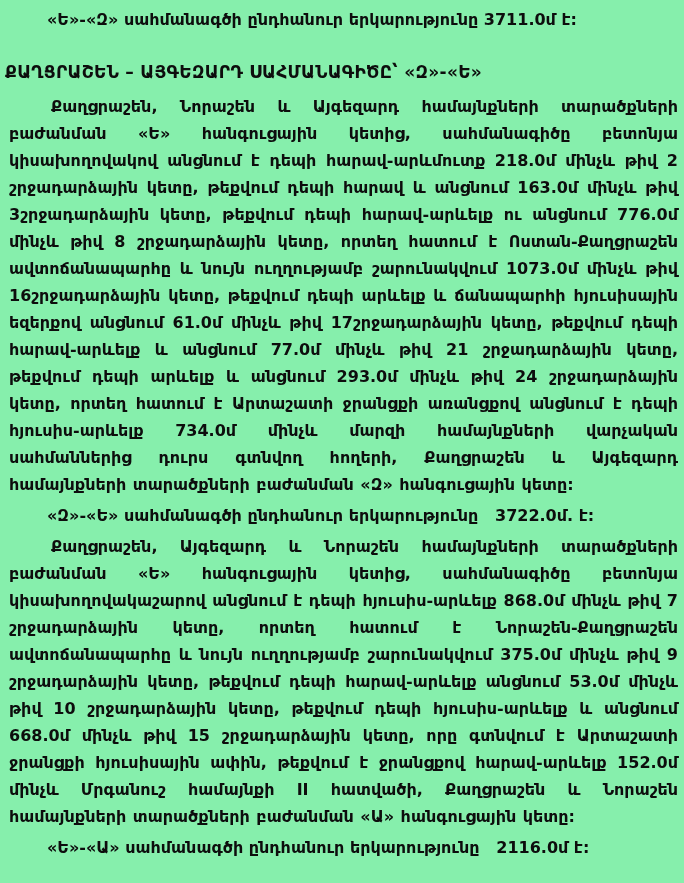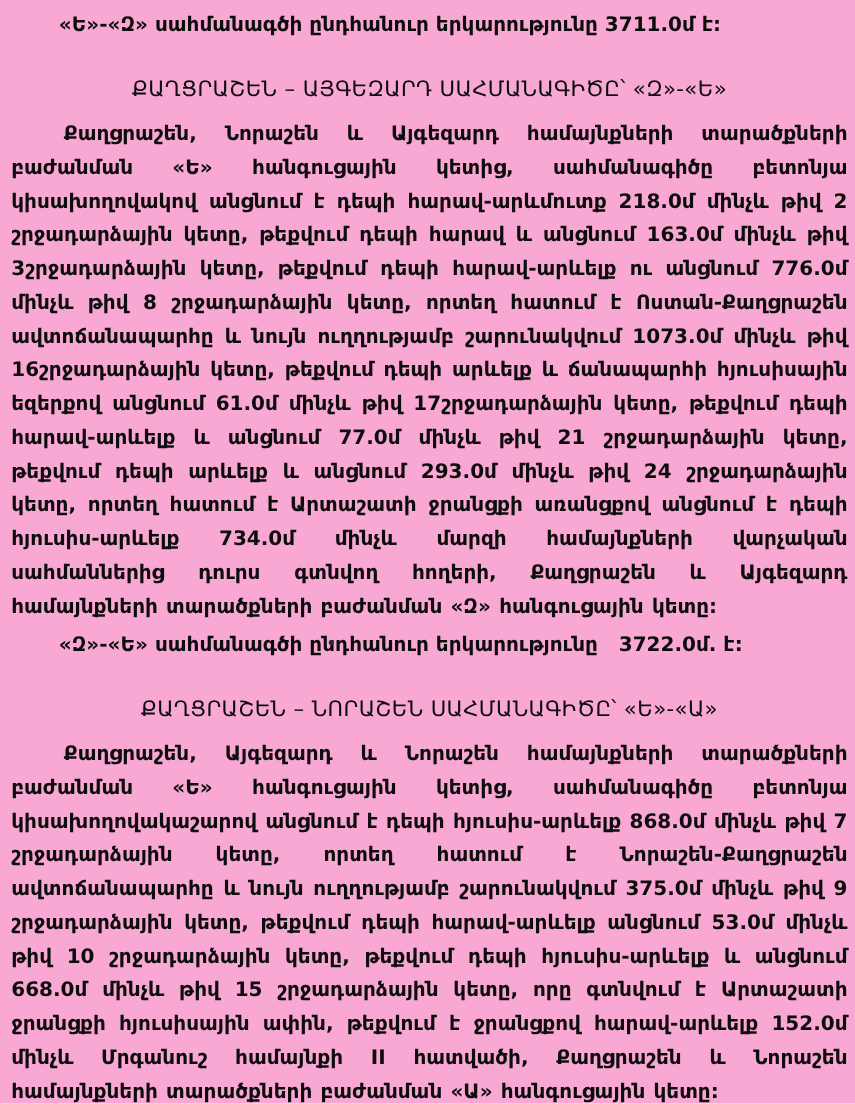--- a/index.html
+++ b/index.html
@@ -5,44 +5,44 @@
   html, body {
     margin: 0;
     padding: 0;
     background: #ffffff;
   }
   .page {
     position: relative;
     width: 684px;
     height: 883px;
     box-sizing: border-box;
-    background: #f9a8d4;
+    background: #86efac;
     color: #0d0d0d;
     font-family: "DejaVu Sans", sans-serif;
     font-weight: bold;
     font-size: 16px;
     line-height: 27px;
     padding: 6px 2px 0 5px;
     overflow: hidden;
     -webkit-font-smoothing: none;
   }
   .intro-line {
     margin: 0;
     text-indent: 42px;
   }
   .section {
     margin: 0;
   }
   .section-heading {
     margin: 26px 0 7px 0;
     font-size: 17px;
     line-height: 27px;
-    text-align: center;
+    text-align: left;
     letter-spacing: 0.3px;
-    font-weight: normal;
+    font-weight: bold;
   }
   .body-para {
     margin: 4px;
     text-align: justify;
     text-indent: 42px;
     word-spacing: 1px;
   }
   .length-line {
     margin: 0;
     text-indent: 42px;
@@ -66,18 +66,17 @@
 
   <section class="section">
     <h2 class="section-heading">ՔԱՂՑՐԱՇԵՆ – ԱՅԳԵԶԱՐԴ ՍԱՀՄԱՆԱԳԻԾԸ՝ «Զ»-«Ե»</h2>
     <p class="body-para">Քաղցրաշեն, Նորաշեն և Այգեզարդ համայնքների տարածքների բաժանման «Ե» հանգուցային կետից, սահմանագիծը բետոնյա կիսախողովակով անցնում է դեպի հարավ-արևմուտք 218.0մ մինչև թիվ 2 շրջադարձային կետը, թեքվում դեպի հարավ և անցնում 163.0մ մինչև թիվ 3շրջադարձային կետը, թեքվում դեպի հարավ-արևելք ու անցնում 776.0մ մինչև թիվ 8 շրջադարձային կետը, որտեղ հատում է Ոստան-Քաղցրաշեն ավտոճանապարհը և նույն ուղղությամբ շարունակվում 1073.0մ մինչև թիվ 16շրջադարձային կետը, թեքվում դեպի արևելք և ճանապարհի հյուսիսային եզերքով անցնում 61.0մ մինչև թիվ 17շրջադարձային կետը, թեքվում դեպի հարավ-արևելք և անցնում 77.0մ մինչև թիվ 21 շրջադարձային կետը, թեքվում դեպի արևելք և անցնում 293.0մ մինչև թիվ 24 շրջադարձային կետը, որտեղ հատում է Արտաշատի ջրանցքի առանցքով անցնում է դեպի հյուսիս-արևելք 734.0մ մինչև մարզի համայնքների վարչական սահմաններից դուրս գտնվող հողերի, Քաղցրաշեն և Այգեզարդ համայնքների տարածքների բաժանման «Զ» հանգուցային կետը:</p>
     <p class="length-line">«Զ»-«Ե» սահմանագծի ընդհանուր երկարությունը&nbsp;&nbsp;&nbsp;3722.0մ. է:</p>
   </section>
 
   <span class="artifact-dot"></span>
 
   <section class="section">
-    <h2 class="section-heading">ՔԱՂՑՐԱՇԵՆ – ՆՈՐԱՇԵՆ ՍԱՀՄԱՆԱԳԻԾԸ՝ «Ե»-«Ա»</h2>
     <p class="body-para">Քաղցրաշեն, Այգեզարդ և Նորաշեն համայնքների տարածքների բաժանման «Ե» հանգուցային կետից, սահմանագիծը բետոնյա կիսախողովակաշարով անցնում է դեպի հյուսիս-արևելք 868.0մ մինչև թիվ 7 շրջադարձային կետը, որտեղ հատում է Նորաշեն-Քաղցրաշեն ավտոճանապարհը և նույն ուղղությամբ շարունակվում 375.0մ մինչև թիվ 9 շրջադարձային կետը, թեքվում դեպի հարավ-արևելք անցնում 53.0մ մինչև թիվ 10 շրջադարձային կետը, թեքվում դեպի հյուսիս-արևելք և անցնում 668.0մ մինչև թիվ 15 շրջադարձային կետը, որը գտնվում է Արտաշատի ջրանցքի հյուսիսային ափին, թեքվում է ջրանցքով հարավ-արևելք 152.0մ մինչև Մրգանուշ համայնքի II հատվածի, Քաղցրաշեն և Նորաշեն համայնքների տարածքների բաժանման «Ա» հանգուցային կետը:</p>
     <p class="length-line">«Ե»-«Ա» սահմանագծի ընդհանուր երկարությունը&nbsp;&nbsp;&nbsp;2116.0մ է:</p>
   </section>
 
 </div>
 
 </body></html>

